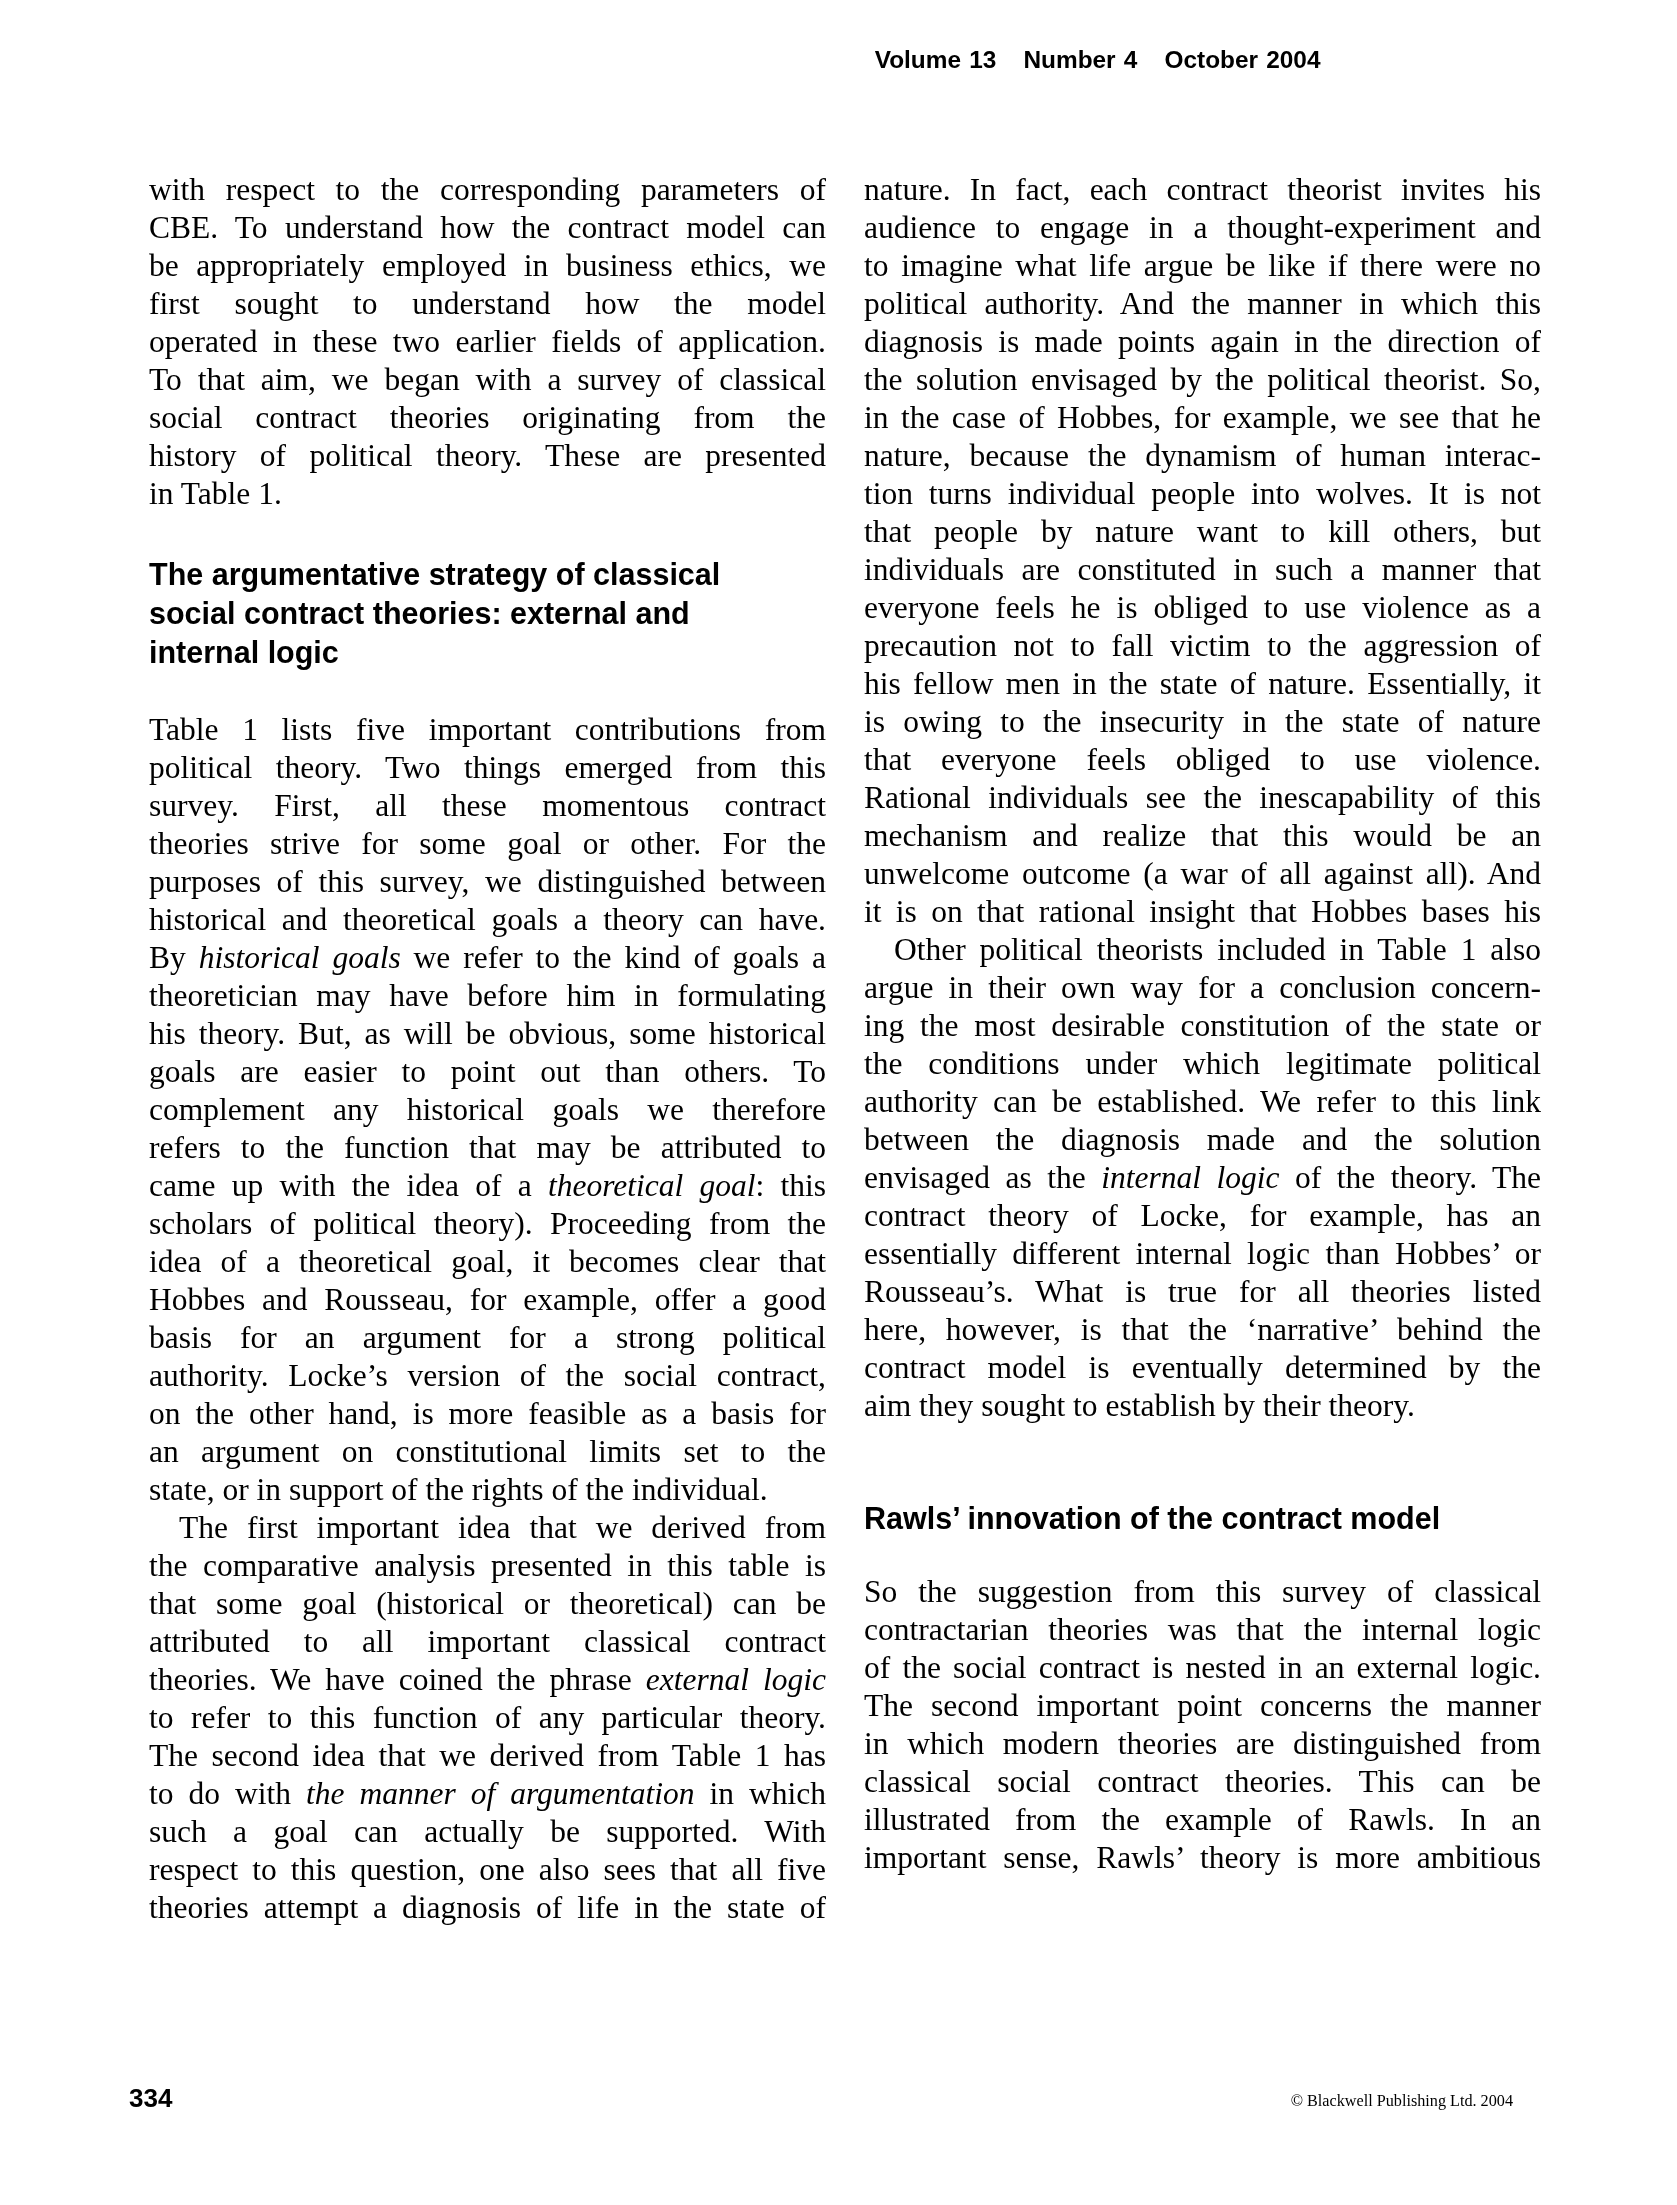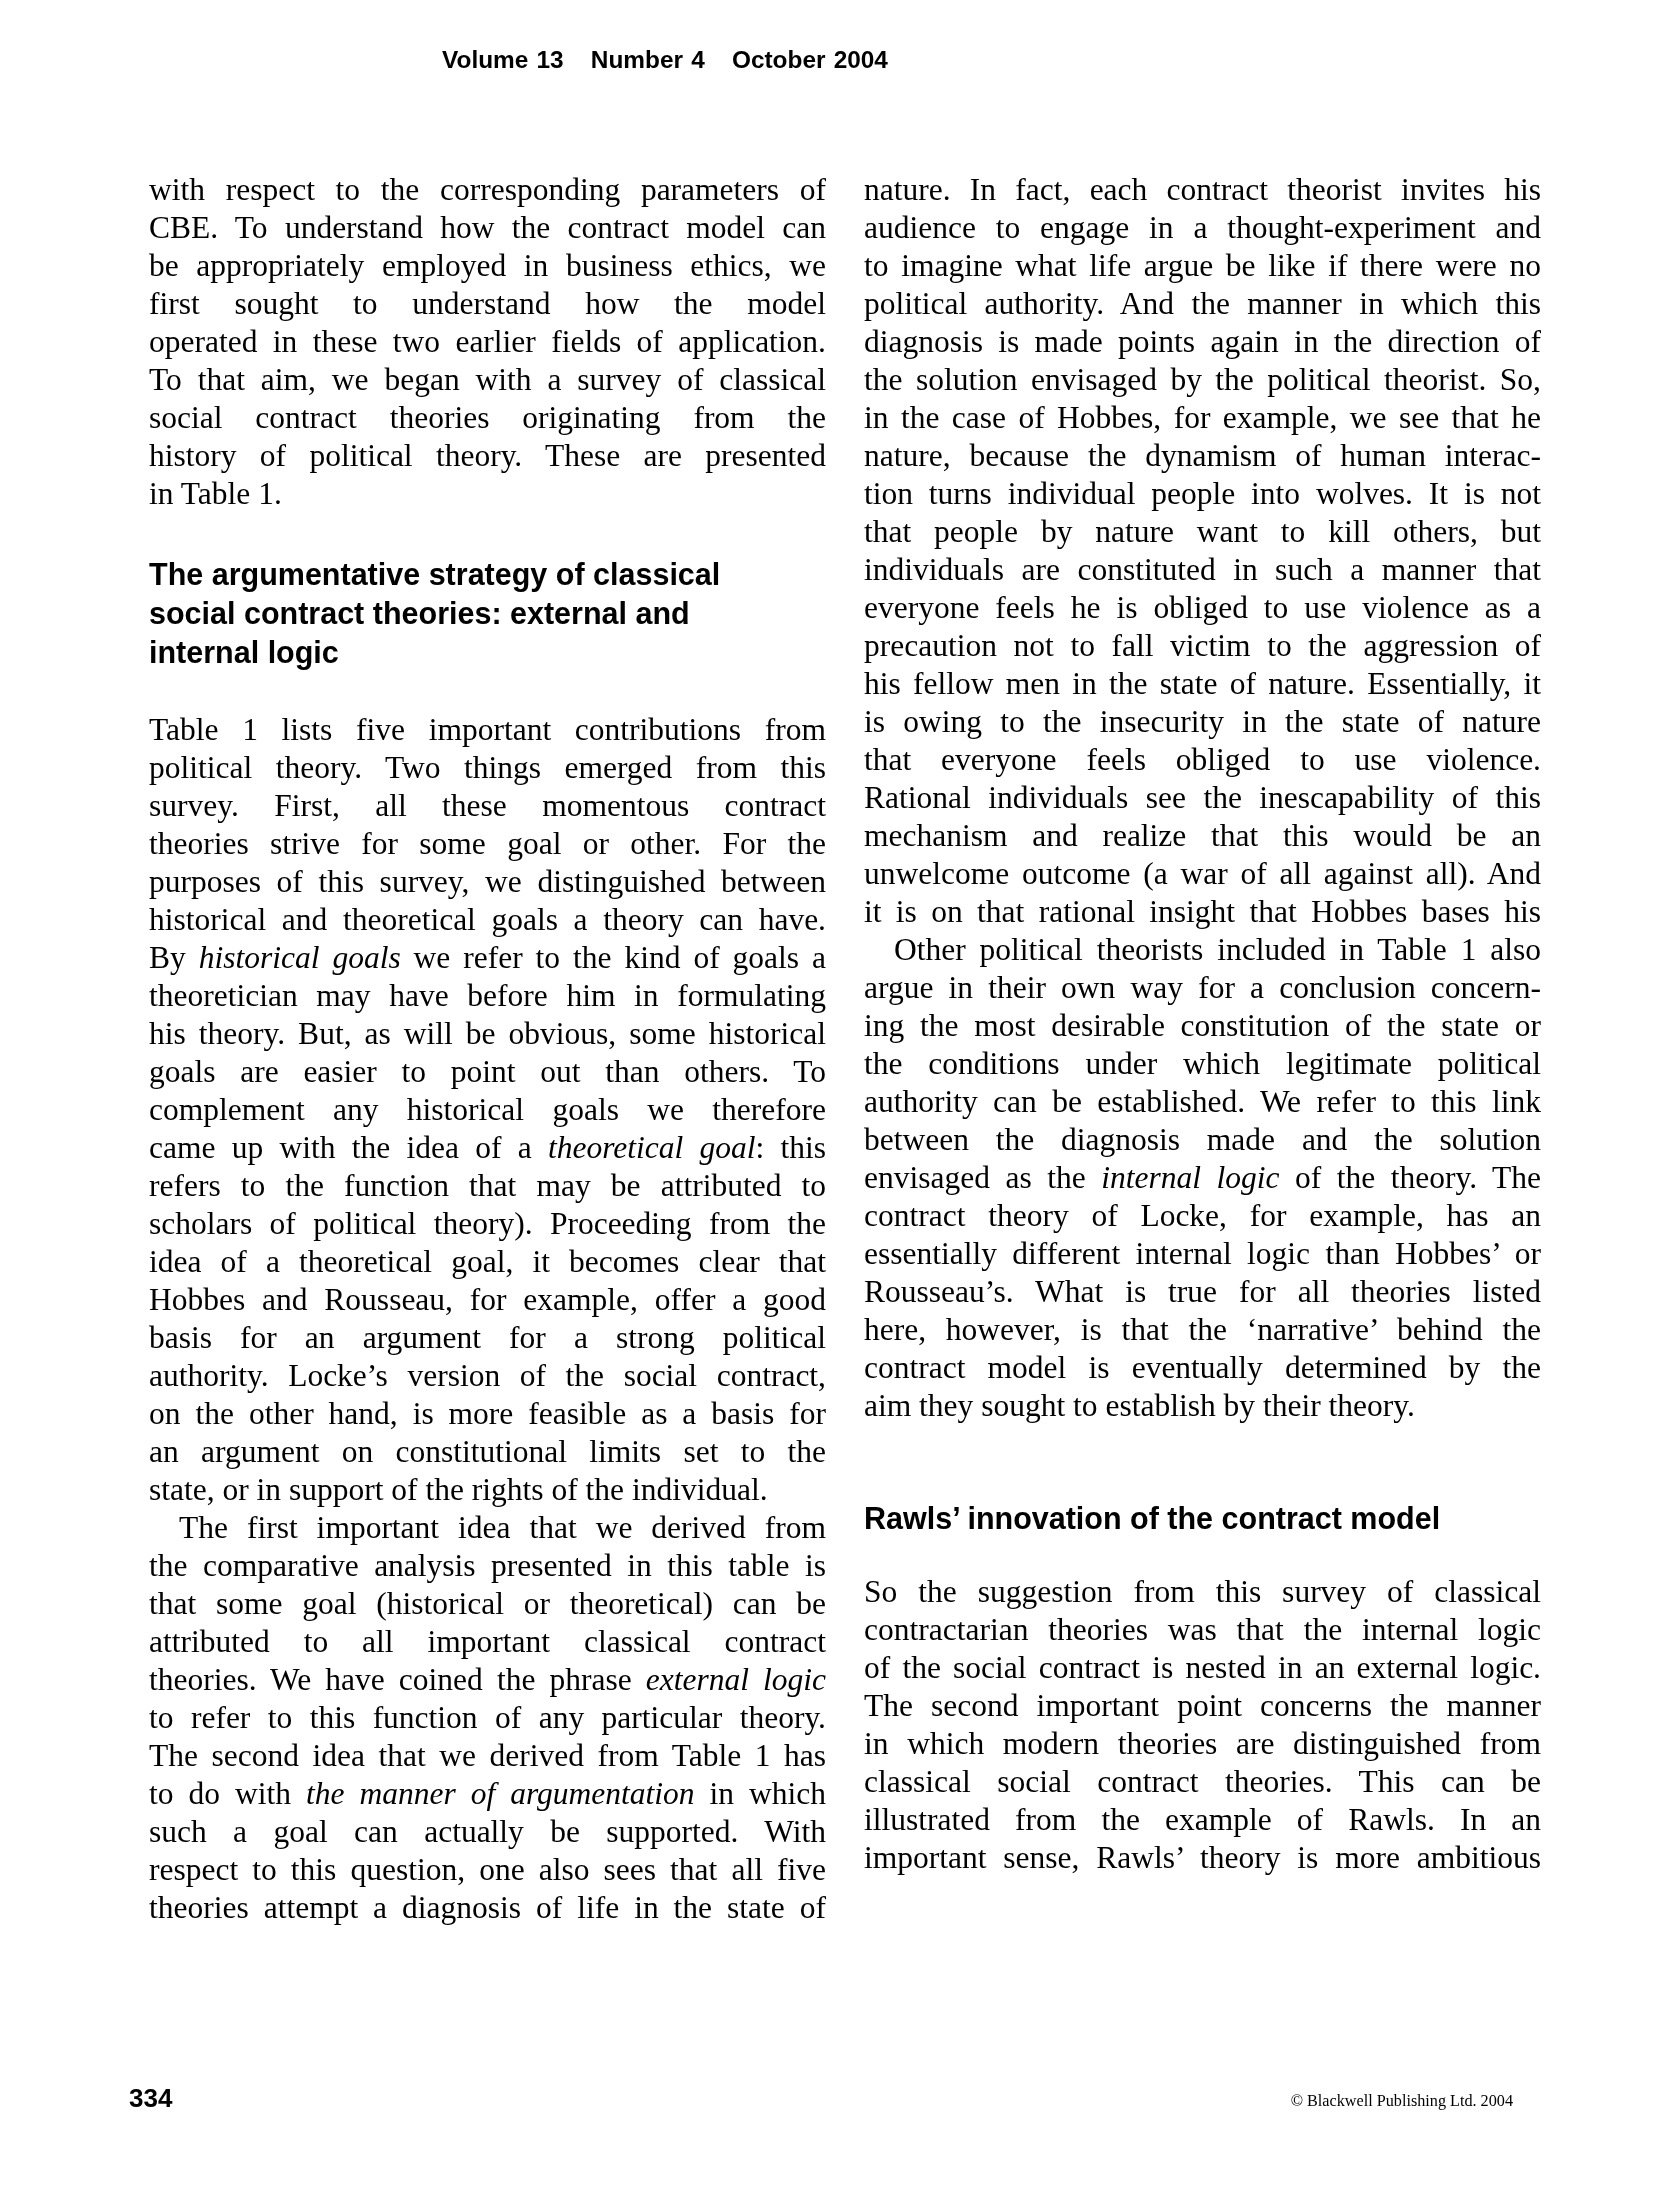--- a/index.html
+++ b/index.html
@@ -12,21 +12,21 @@
       height: 2205px;
       position: relative;
       overflow: hidden;
       color: #000000;
     }
     .running-head {
       position: absolute;
       left: 0;
       top: 46px;
       width: 1330px;
-      text-align: center;
+      text-align: right;
       font-family: "Liberation Sans", sans-serif;
       font-weight: bold;
       font-size: 24.4px;
       letter-spacing: 0px;
       word-spacing: 1.4px;
     }
     .running-head span { display: inline-block; margin: 0 9.5px; }
     .column {
       position: absolute;
       top: 171px;
@@ -109,22 +109,22 @@
     <span class="line">political theory. Two things emerged from this</span>
     <span class="line">survey. First, all these momentous contract</span>
     <span class="line">theories strive for some goal or other. For the</span>
     <span class="line">purposes of this survey, we distinguished between</span>
     <span class="line">historical and theoretical goals a theory can have.</span>
     <span class="line"><span>By </span><em>historical goals</em><span> we refer to the kind of goals a</span></span>
     <span class="line">theoretician may have before him in formulating</span>
     <span class="line">his theory. But, as will be obvious, some historical</span>
     <span class="line">goals are easier to point out than others. To</span>
     <span class="line">complement any historical goals we therefore</span>
+    <span class="line">refers to the function that may be attributed to</span>
     <span class="line"><span>came up with the idea of a </span><em>theoretical goal</em><span>: this</span></span>
-    <span class="line">refers to the function that may be attributed to</span>
     <span class="line">scholars of political theory). Proceeding from the</span>
     <span class="line">idea of a theoretical goal, it becomes clear that</span>
     <span class="line">Hobbes and Rousseau, for example, offer a good</span>
     <span class="line">basis for an argument for a strong political</span>
     <span class="line">authority. Locke’s version of the social contract,</span>
     <span class="line">on the other hand, is more feasible as a basis for</span>
     <span class="line">an argument on constitutional limits set to the</span>
     <span class="line last">state, or in support of the rights of the individual.</span>
   </div>
 

